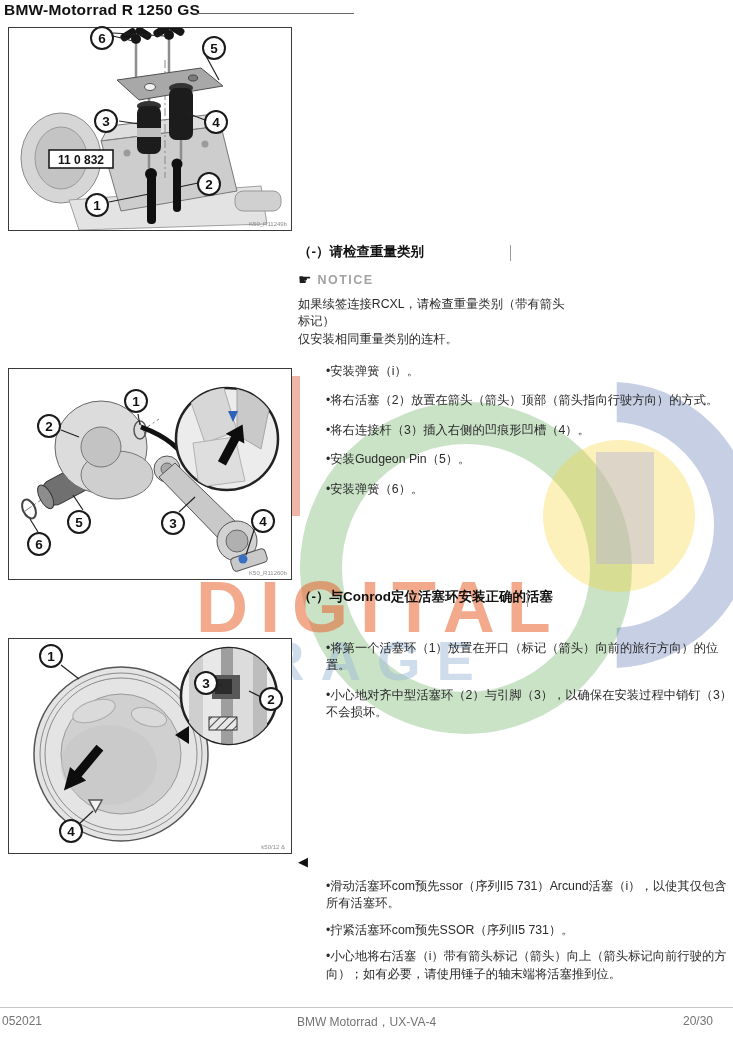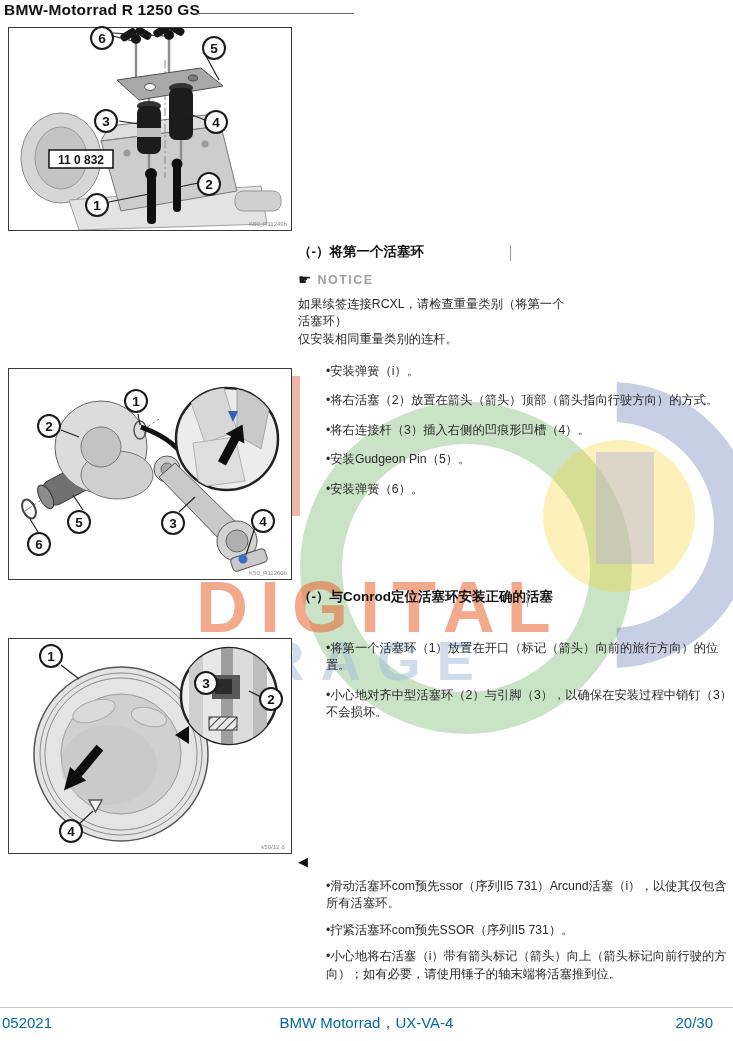--- a/index.html
+++ b/index.html
@@ -11,21 +11,21 @@
   .wm-ring-blue{position:absolute;left:468px;top:382px;width:206px;height:206px;border:40px solid rgba(39,68,155,.26);border-radius:50%;clip-path:inset(0 0 0 52%);}
   .wm-disc-yellow{position:absolute;left:543px;top:440px;width:152px;height:152px;background:rgba(245,208,25,.30);border-radius:50%;}
   .wm-bar-purple{position:absolute;left:596px;top:452px;width:58px;height:112px;background:rgba(185,180,218,.45);}
   .wm-bar-red{position:absolute;left:285px;top:376px;width:15px;height:140px;background:rgba(217,79,43,.42);}
   .wm-t1{position:absolute;left:196px;top:566px;font-size:72px;font-weight:bold;letter-spacing:12px;color:rgba(232,98,45,.55);}
   .wm-t2{position:absolute;left:148px;top:628px;font-size:56px;font-weight:bold;letter-spacing:16px;color:rgba(160,185,215,.50);}
   
   .hdr{position:absolute;left:4px;top:1px;z-index:2;font-size:15.5px;font-weight:600;color:#111;letter-spacing:.2px;}
   .hdr-rule{position:absolute;left:196px;top:13px;width:158px;height:1px;background:#666;z-index:2;}
   .foot-rule{position:absolute;left:0;top:1007px;width:733px;height:1px;background:#c9c9c9;z-index:2;}
-  .foot{position:absolute;top:1014px;z-index:2;font-size:15px;color:#0369a1;}
+  .foot{position:absolute;top:1014px;z-index:2;font-size:12px;color:#737373;}
   .foot.l{left:2px}.foot.c{left:50%;transform:translateX(-50%)}.foot.r{right:20px}
   
   .fig{position:absolute;left:8px;width:282px;border:1px solid #3a3a3a;background:#fff;z-index:2;}
   .fig svg{display:block;width:282px;}
   .fig1{top:27px;height:202px}.fig2{top:368px;height:210px}.fig3{top:638px;height:214px}
   .co{position:absolute;width:24px;height:24px;border:2px solid #1a1a1a;border-radius:50%;background:#fff;
       display:flex;align-items:center;justify-content:center;font-size:13.5px;font-weight:bold;color:#111;z-index:3;box-sizing:border-box;}
   .cap{font-size:6px;fill:#8d8d8d;}
   
   .tx{position:absolute;left:298px;width:436px;z-index:2;}
@@ -235,30 +235,30 @@
       </g>
       <text x="276" y="210" text-anchor="end" class="cap">k50/12 &amp;</text>
     </svg>
     <div class="co" style="left:30px;top:5px">1</div>
     <div class="co" style="left:50px;top:180px">4</div>
     <div class="co" style="left:185px;top:32px">3</div>
     <div class="co" style="left:250px;top:48px">2</div>
   </div>
 
   <div class="tx" style="top:243px">
-    <div class="h1">（-）将第一个活塞环</div>
+    <div class="h1">（-）请检查重量类别</div>
   </div>
   <div class="artifact" style="left:510px;top:245px;height:16px"></div>
 
   <div class="tx notice" style="top:272px">
     <span class="hand">☛</span>
     <span class="nlabel">NOTICE</span>
   </div>
 
-  <div class="tx para" style="top:296px;max-width:268px">如果续签连接RCXL，请检查重量类别（将第一个活塞环）</div>
+  <div class="tx para" style="top:296px;max-width:268px">如果续签连接RCXL，请检查重量类别（带有箭头标记）</div>
   <div class="tx para" style="top:331px">仅安装相同重量类别的连杆。</div>
 
   <div class="tx blist" style="top:363px">
 
   <div class="bullet">•安装弹簧（i）。</div>
       <div class="bullet">•将右活塞（2）放置在箭头（箭头）顶部（箭头指向行驶方向）的方式。</div>
       <div class="bullet">•将右连接杆（3）插入右侧的凹痕形凹槽（4）。</div>
       <div class="bullet">•安装Gudgeon Pin（5）。</div>
       <div class="bullet">•安装弹簧（6）。</div>
     </div>

